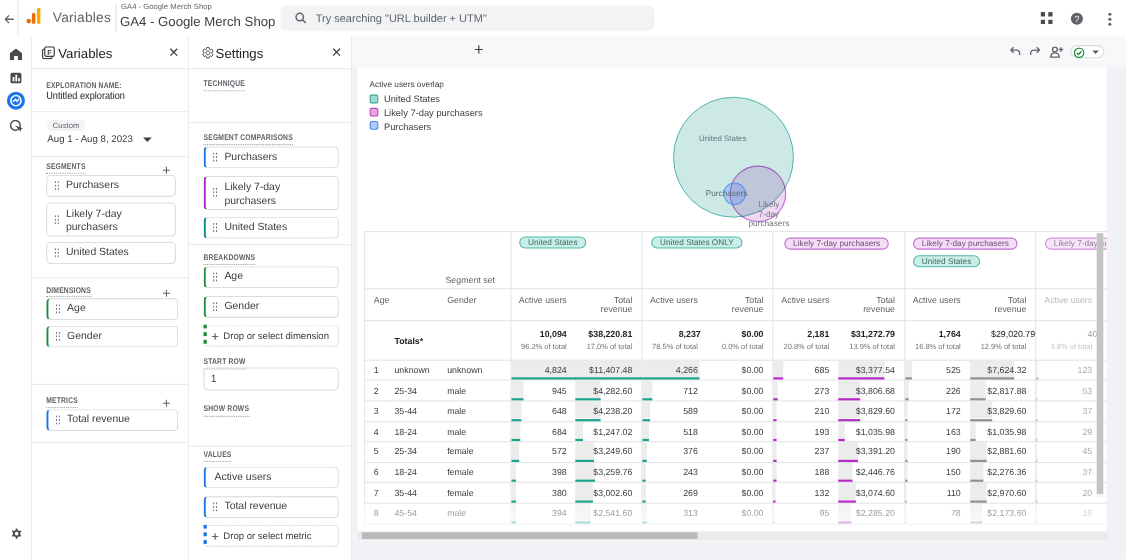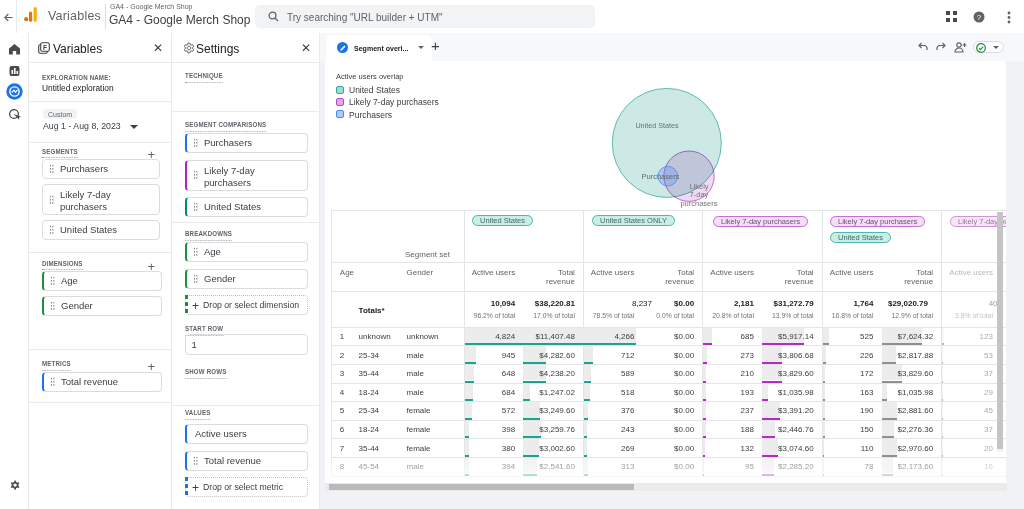--- a/index.html
+++ b/index.html
@@ -251,29 +251,20 @@
     </div>
   <div style="position:absolute;left:13px;top:391px;width:123px">
     <div class="chip lb lb-blue" style="padding-left:8px">Active users</div>
     <div class="chip lb lb-blue"><span class="handle"></span>Total revenue</div>
     <div class="dropchip" style="color:#1a73e8"><span class="dashleft"></span><span class="dplus">+</span><span style="color:#3c4043">Drop or select metric</span></div>
   </div>
 </div>
 
 <div id="main">
   <div id="tabstrip">
-    <div id="tab1">
-      <div id="tabicon">
-          <svg style="position:absolute;left:3px;top:3px" width="6" height="6" viewBox="0 0 6 6">
-            <path d="M0.5 4.3 L4.3 0.5 L5.5 1.7 L1.7 5.5 Z M0.2 5.8 l1.2-0.25 l-0.95-0.95 Z" fill="#fff"></path>
-          </svg>
-        </div>
-      <div id="tabtext">Segment overl...</div>
-      <div id="tabcaret"></div>
-    </div>
     <div id="tabplus">+</div>
     <svg class="stripicon" style="left:598px" width="10" height="10" viewBox="0 0 10 10">
         <path d="M3.5 1 L1 3.5 L3.5 6" stroke="#5f6368" stroke-width="1.2" fill="none"></path>
         <path d="M1 3.5 H6.2 A2.8 2.8 0 0 1 9 6.3 V8" stroke="#5f6368" stroke-width="1.2" fill="none"></path>
       </svg>
     <svg class="stripicon" style="left:616px" width="10" height="10" viewBox="0 0 10 10">
         <path d="M6.5 1 L9 3.5 L6.5 6" stroke="#5f6368" stroke-width="1.2" fill="none"></path>
         <path d="M9 3.5 H3.8 A2.8 2.8 0 0 0 1 6.3 V8" stroke="#5f6368" stroke-width="1.2" fill="none"></path>
       </svg>
     <svg class="stripicon" style="left:634px" width="13" height="11" viewBox="0 0 13 11">
@@ -344,31 +335,31 @@
 <div class="cellnum" style="right:252.1px;top:58.2px;color:#5f6368">Active users</div>
 <div class="cellnum" style="right:192.4px;top:58.2px;color:#5f6368">Total<br>revenue</div>
 <div class="cellnum" style="right:132.6px;top:58.2px;color:#5f6368">Active users</div>
 <div class="cellnum" style="right:72.9px;top:58.2px;color:#5f6368">Total<br>revenue</div>
 <div class="cellnum" style="opacity:0.45;right:13.1px;top:58.2px;color:#5f6368">Active users</div>
 <div style="position:absolute;left:33.6px;top:96px;font-size:8px;font-weight:bold;color:#202124">Totals*</div>
 <div class="cellnum" style="right:490.8px;top:89px;font-weight:bold;color:#202124">10,094</div>
 <div class="cellnum" style="right:490.8px;top:101.5px;font-size:6.8px;color:#6f7378">96.2% of total</div>
 <div class="cellnum" style="right:431.1px;top:89px;font-weight:bold;color:#202124">$38,220.81</div>
 <div class="cellnum" style="right:431.1px;top:101.5px;font-size:6.8px;color:#6f7378">17.0% of total</div>
-<div class="cellnum" style="right:354px;top:89px;font-weight:normal;color:#202124">8,237</div>
+<div class="cellnum" style="right:369px;top:89px;font-weight:bold;color:#202124">8,237</div>
 <div class="cellnum" style="right:371.6px;top:101.5px;font-size:6.8px;color:#6f7378">78.5% of total</div>
 <div class="cellnum" style="right:311.9px;top:89px;font-weight:bold;color:#202124">$0.00</div>
 <div class="cellnum" style="right:311.9px;top:101.5px;font-size:6.8px;color:#6f7378">0.0% of total</div>
 <div class="cellnum" style="right:252.1px;top:89px;font-weight:bold;color:#202124">2,181</div>
 <div class="cellnum" style="right:252.1px;top:101.5px;font-size:6.8px;color:#6f7378">20.8% of total</div>
 <div class="cellnum" style="right:192.4px;top:89px;font-weight:bold;color:#202124">$31,272.79</div>
 <div class="cellnum" style="right:192.4px;top:101.5px;font-size:6.8px;color:#6f7378">13.9% of total</div>
 <div class="cellnum" style="right:132.6px;top:89px;font-weight:bold;color:#202124">1,764</div>
 <div class="cellnum" style="right:132.6px;top:101.5px;font-size:6.8px;color:#6f7378">16.8% of total</div>
-<div class="cellnum" style="right:78px;top:89px;font-weight:bold;color:#202124">$29,020.79</div>
+<div class="cellnum" style="right:65px;top:89px;font-weight:normal;color:#202124">$29,020.79</div>
 <div class="cellnum" style="right:72.9px;top:101.5px;font-size:6.8px;color:#6f7378">12.9% of total</div>
 <div class="cellnum" style="opacity:0.45;right:4px;top:89px;font-weight:normal;color:#202124">402</div>
 <div class="cellnum" style="opacity:0.45;right:13.1px;top:101.5px;font-size:6.8px;color:#6f7378">3.8% of total</div>
 <div style="position:absolute;left:14.8px;top:121.9px;font-size:8px">1</div>
 <div style="position:absolute;left:33.6px;top:121.9px;font-size:8px">unknown</div>
 <div style="position:absolute;left:81.5px;top:121.9px;font-size:8px">unknown</div>
 <div class="graybar" style="left:139.6px;top:117.7px;width:59.3px;height:15.6px"></div>
 <div class="ubar" style="left:139.6px;top:133.3px;width:59.3px;background:#1aa38f"></div>
 <div class="cellnum" style="right:490.8px;top:121.9px">4,824</div>
 <div class="graybar" style="left:198.4px;top:117.7px;width:60.2px;height:15.6px"></div>
@@ -376,21 +367,21 @@
 <div class="cellnum" style="right:431.1px;top:121.9px">$11,407.48</div>
 <div class="graybar" style="left:258.8px;top:117.7px;width:52.4px;height:15.6px"></div>
 <div class="ubar" style="left:258.8px;top:133.3px;width:52.4px;background:#1aa38f"></div>
 <div class="cellnum" style="right:371.6px;top:121.9px">4,266</div>
 <div class="cellnum" style="right:311.9px;top:121.9px">$0.00</div>
 <div class="graybar" style="left:378.3px;top:117.7px;width:8.4px;height:15.6px"></div>
 <div class="ubar" style="left:378.3px;top:133.3px;width:8.4px;background:#b32bc4"></div>
 <div class="cellnum" style="right:252.1px;top:121.9px">685</div>
 <div class="graybar" style="left:437.1px;top:117.7px;width:42.2px;height:15.6px"></div>
 <div class="ubar" style="left:437.1px;top:133.3px;width:42.2px;background:#b32bc4"></div>
-<div class="cellnum" style="right:192.4px;top:121.9px">$5,917.14</div>
+<div class="cellnum" style="right:192.4px;top:121.9px">$3,377.54</div>
 <div class="graybar" style="left:497.8px;top:117.7px;width:6.5px;height:15.6px"></div>
 <div class="ubar" style="left:497.8px;top:133.3px;width:6.5px;background:#8f8f8f"></div>
 <div class="cellnum" style="right:132.6px;top:121.9px">525</div>
 <div class="graybar" style="left:556.6px;top:117.7px;width:40.2px;height:15.6px"></div>
 <div class="ubar" style="left:556.6px;top:133.3px;width:40.2px;background:#8f8f8f"></div>
 <div class="cellnum" style="right:72.9px;top:121.9px">$7,624.32</div>
 <div class="graybar" style="opacity:0.45;left:617.3px;top:117.7px;width:1.9px;height:15.6px"></div>
 <div class="ubar" style="opacity:0.45;left:617.3px;top:133.3px;width:1.9px;background:#b32bc4"></div>
 <div class="cellnum" style="opacity:0.45;right:13.1px;top:121.9px">123</div>
 <div style="position:absolute;left:14.8px;top:140.5px;font-size:8px">2</div>

